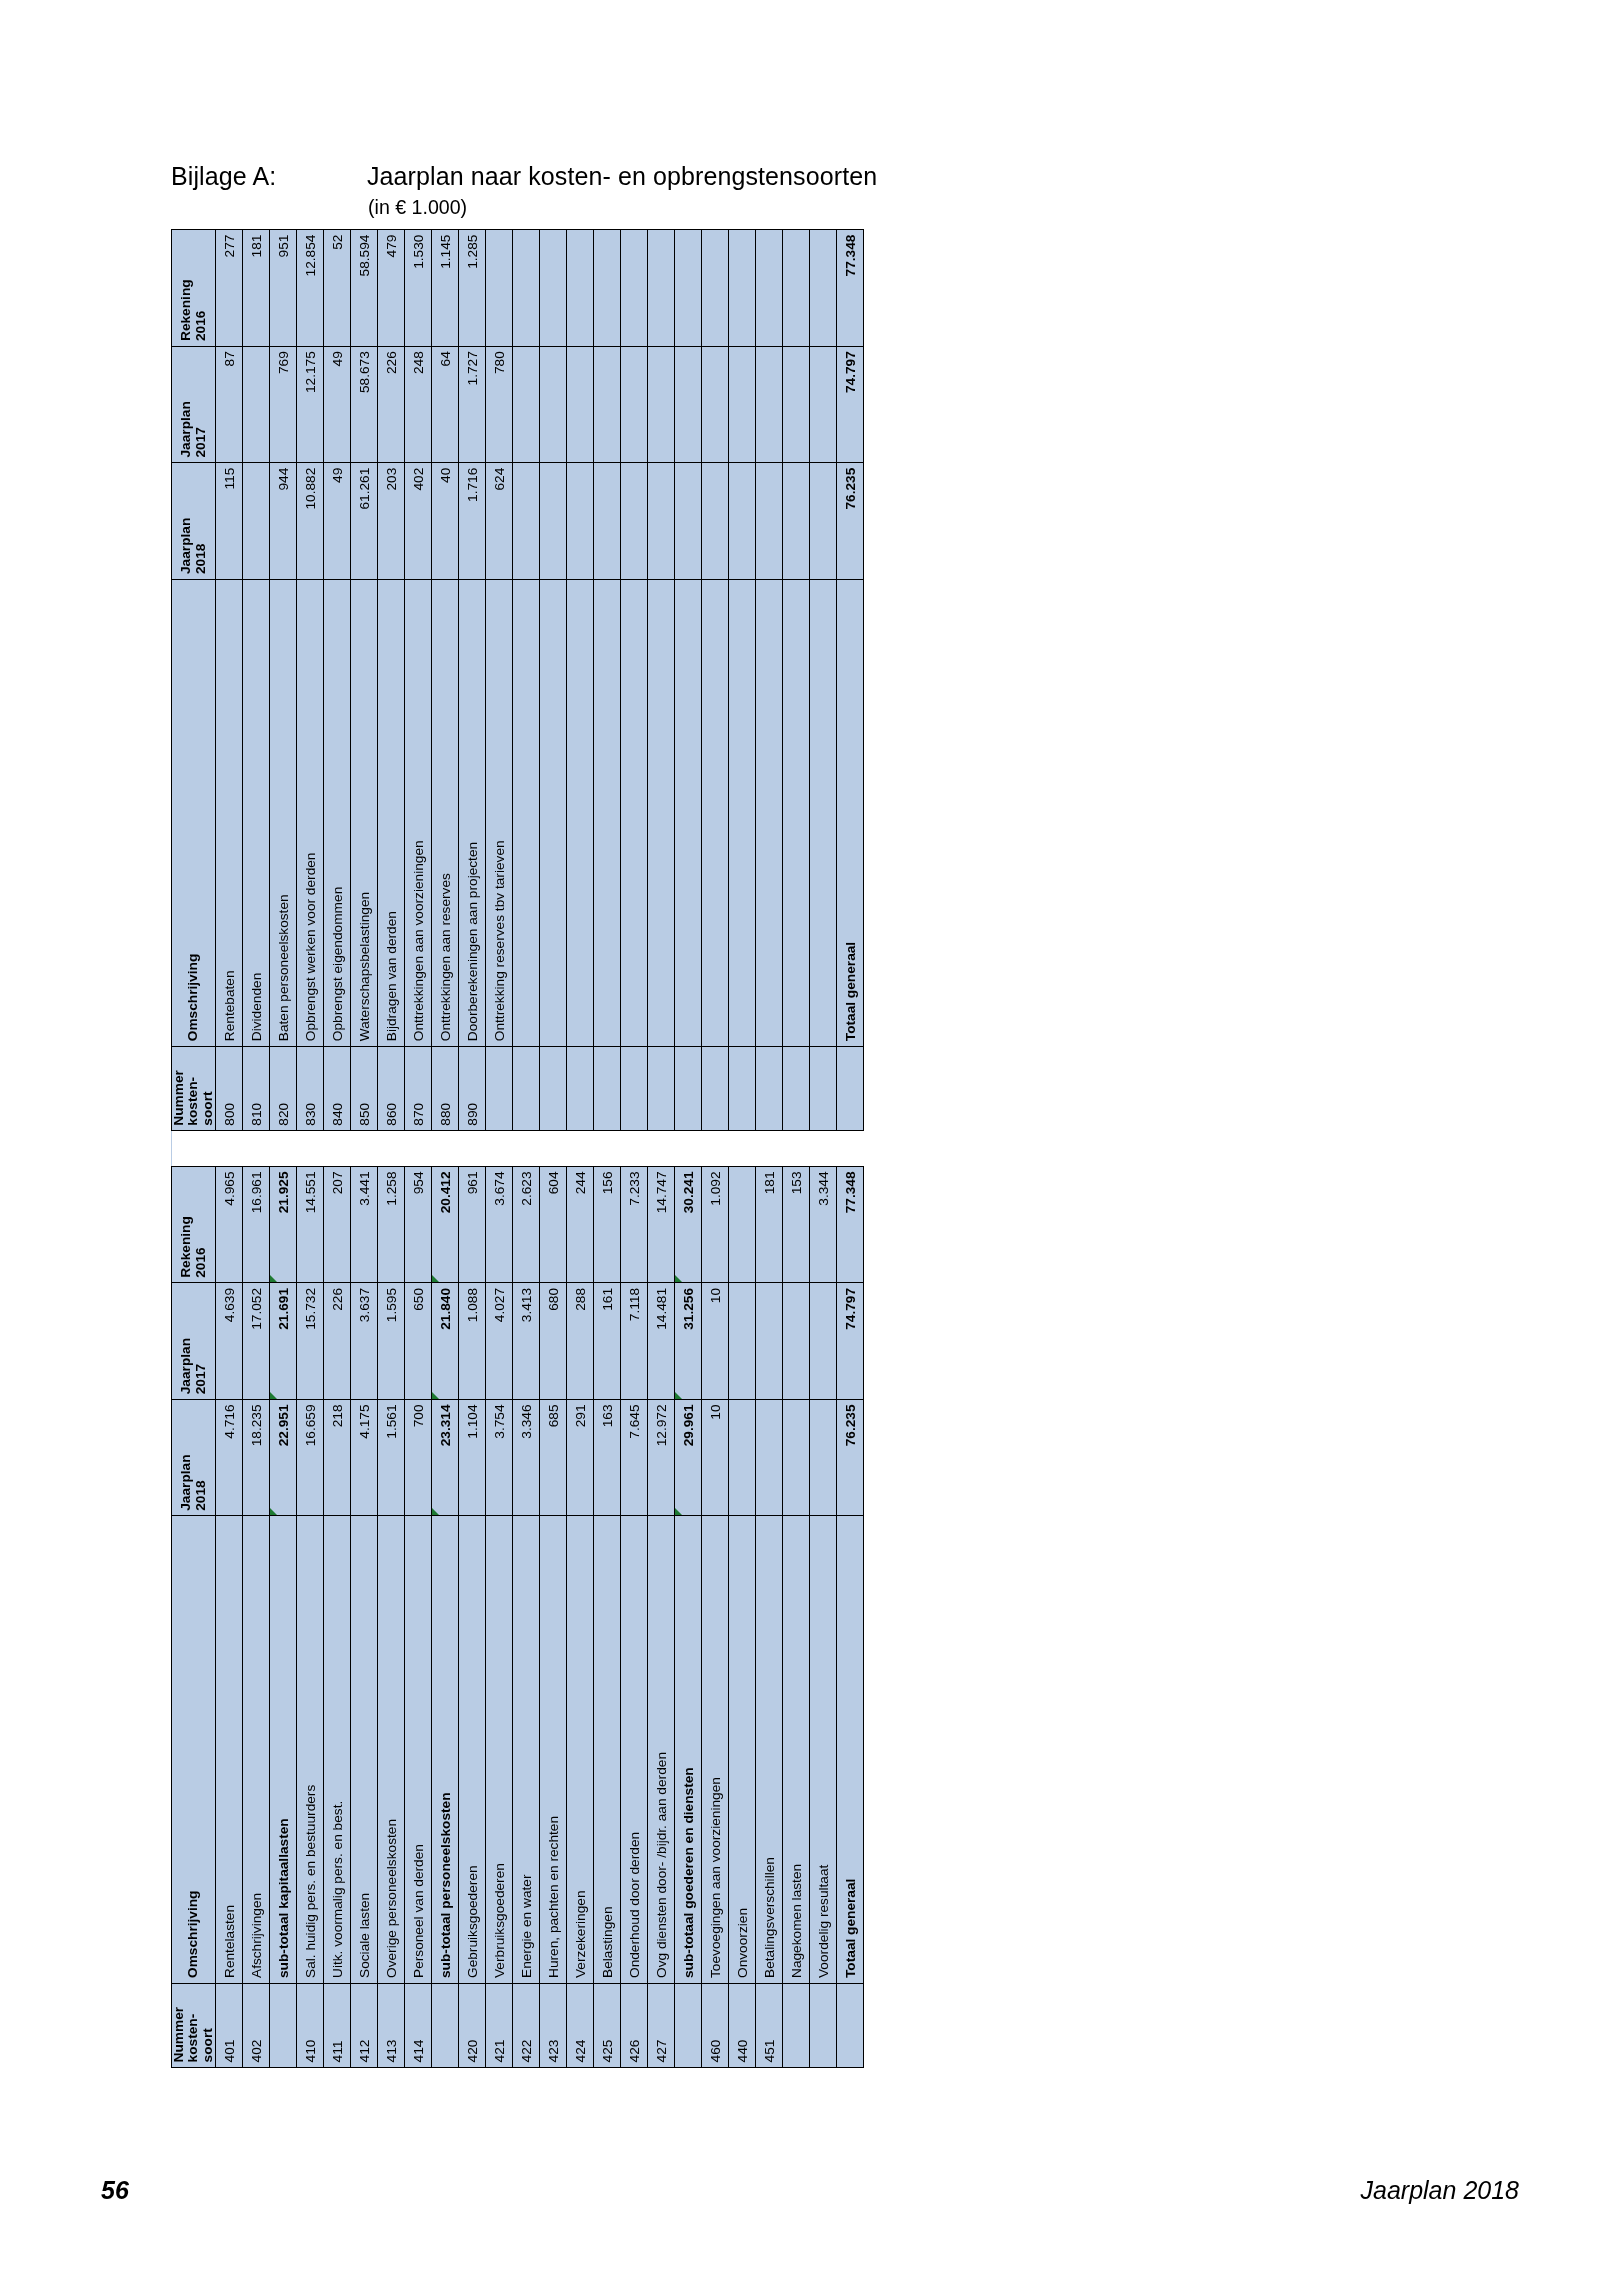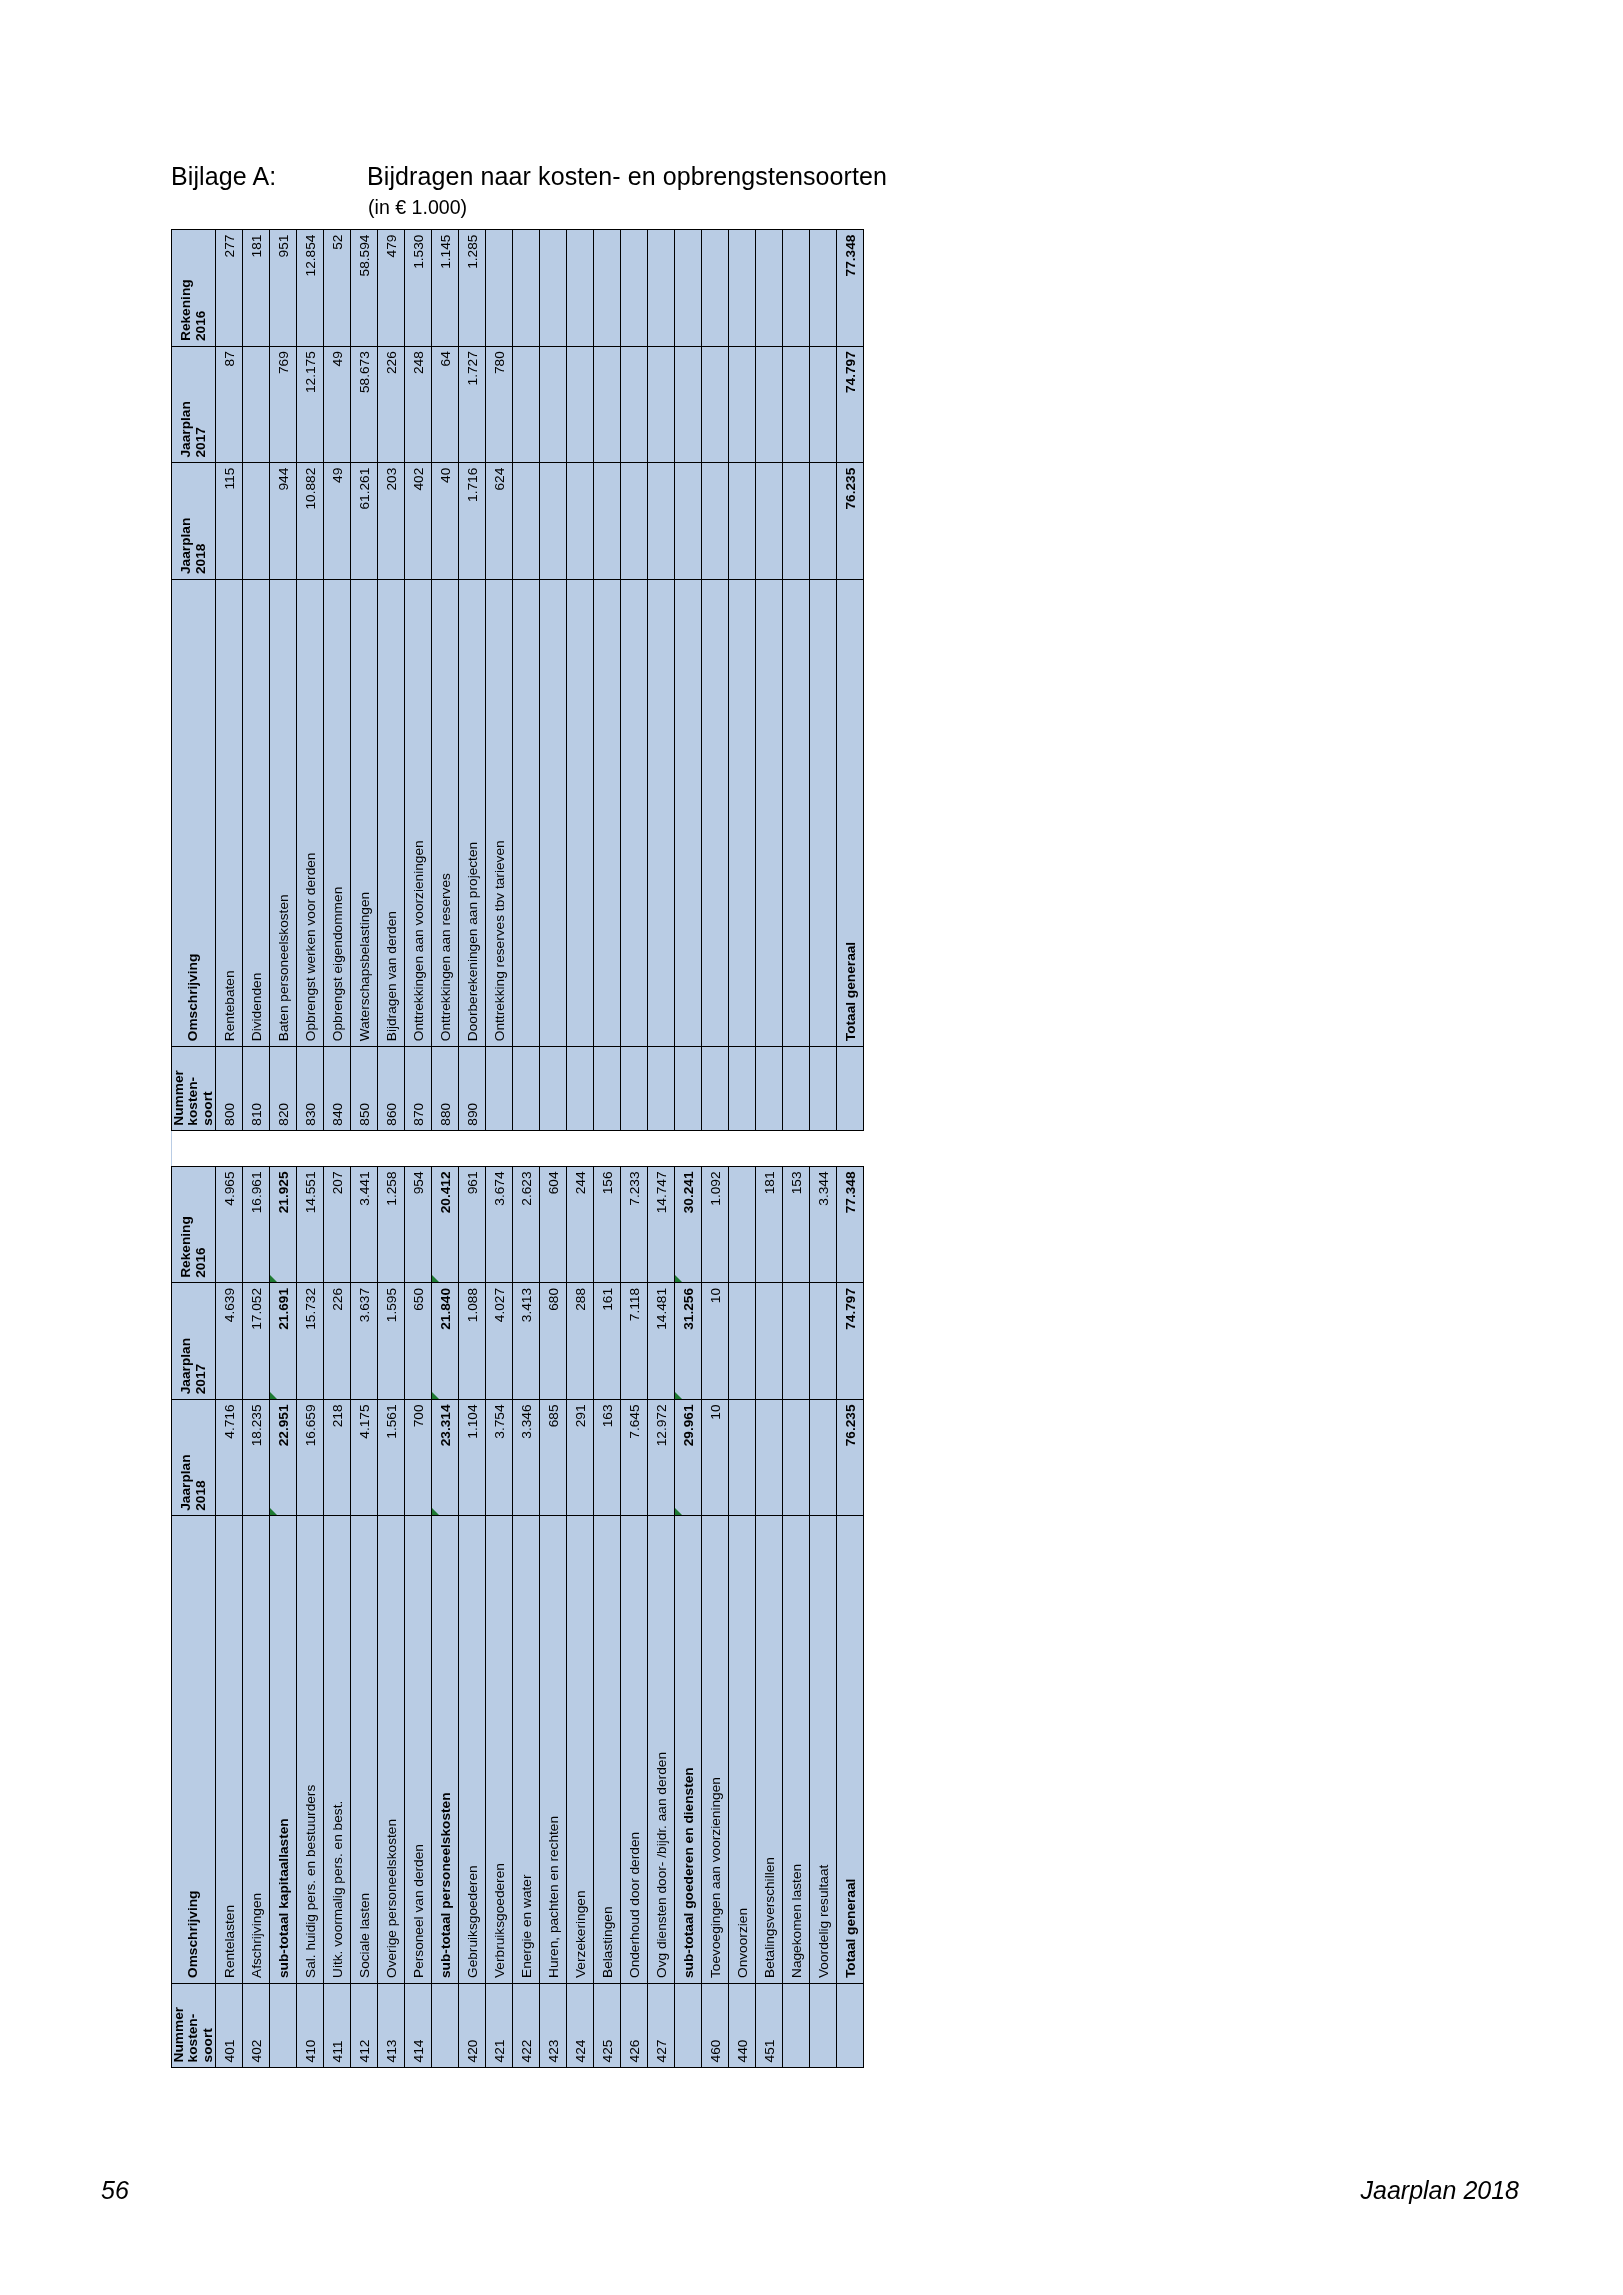--- a/index.html
+++ b/index.html
@@ -101,35 +101,36 @@
     border-right: 7.2px solid transparent;
   }
 
   
   .footer-left {
     position: absolute;
     left: 101px;
     top: 2176px;
     font-size: 25px;
     font-style: italic;
+    font-weight: bold;
   }
   .footer-right {
     position: absolute;
     right: 104px;
     top: 2176px;
     font-size: 25px;
     font-style: italic;
   }
 </style>
 </head>
 <body>
 
 <div class="heading">
   <span class="label">Bijlage A:</span>
-  <span>Bijdragen naar kosten- en opbrengstensoorten</span>
+  <span>Jaarplan naar kosten- en opbrengstensoorten</span>
 </div>
 <div class="subheading">(in € 1.000)</div>
 
 <div id="rot-wrap">
   <div id="rot-inner">
     <table class="main">
       <colgroup>
         <col class="c-num">
           <col class="c-desc">
         <col class="c-v">

